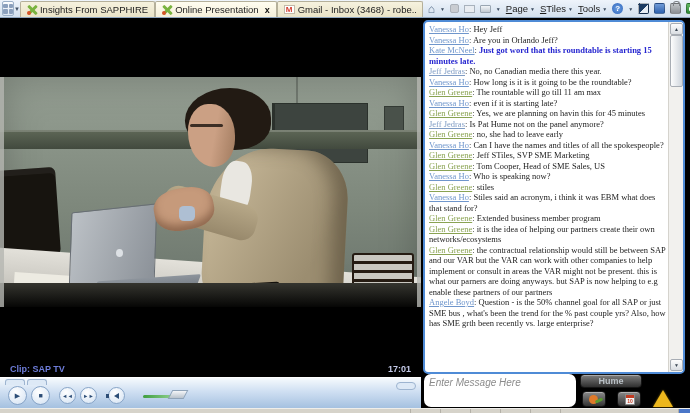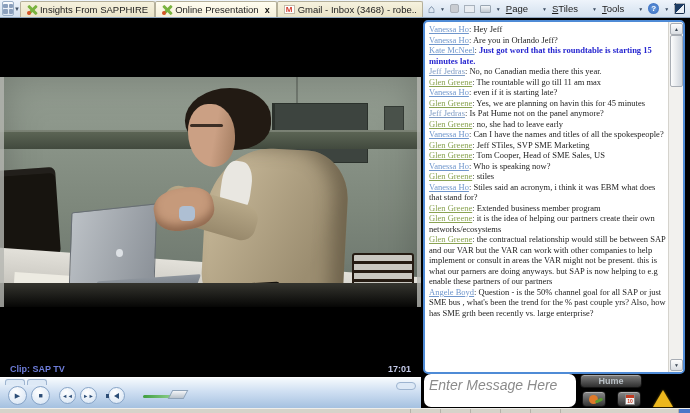--- a/index.html
+++ b/index.html
@@ -30,21 +30,21 @@
   .sapphire-icon b { position:absolute; left:0; top:6px; width:4px; height:4px; background:#d8542a; border-radius:50%; }
   .gmail-icon { width:11px; height:9px; background:#fff; border:1px solid #c2b9a8; flex:none;
     display:flex; align-items:center; justify-content:center;
     color:#d23b2d; font-weight:bold; font-size:8px; line-height:1; }
   .cmdbar { margin-left:auto; display:flex; align-items:center; gap:5px; padding:0 5px; }
   .ddown { font-size:5px; color:#3a4a5e; }
   .home-icon { font-size:12px; line-height:10px; color:#5b718c; }
   .feed-icon { width:9px; height:9px; background:#c9ccd1; border-radius:2px; border:1px solid #aab0b8; }
   .mail-icon { width:11px; height:8px; background:#e9edf2; border:1px solid #a8b2bd; }
   .print-icon { width:11px; height:8px; background:linear-gradient(#f2f5f8,#c2cad2); border:1px solid #9aa6b2; border-radius:1px; }
-  .menu-item { display:flex; align-items:center; gap:14px; font-size:9.5px; color:#1c1c1c; }
+  .menu-item { display:flex; align-items:center; gap:2px; font-size:9.5px; color:#1c1c1c; }
   .menu-label { display:inline-block; }
   .menu-label::first-letter { text-decoration:underline; }
   .help-icon { width:11px; height:11px; border-radius:50%; background:radial-gradient(#6fa0e0,#2c64bc);
     color:#fff; font-size:8px; font-weight:bold; display:flex; align-items:center; justify-content:center; }
   .addon { width:11px; height:11px; border-radius:2px; border:1px solid rgba(0,0,0,.25); }
   .addon.split { background:linear-gradient(135deg,#1d3c63 50%,#e9eef4 50%); }
   .addon.blue { background:linear-gradient(#6f9bd8,#2f62ae); }
   .addon.lock { background:linear-gradient(#bfc3c7,#8d9196); position:relative; }
   .addon.lock::before { content:""; position:absolute; left:2px; top:-3px; width:5px; height:4px;
     border:1.5px solid #7d8186; border-bottom:none; border-radius:3px 3px 0 0; }
@@ -140,21 +140,21 @@
     border-left:1px solid #d5d3cd; }
   .sb-btn { position:absolute; left:1px; width:13px; height:12px;
     background:linear-gradient(#fdfdfd,#d9dde2); border:1px solid #a8adb4; border-radius:2px;
     font-size:5px; color:#3c4754; display:flex; align-items:center; justify-content:center; }
   .sb-btn.up { top:1px; } .sb-btn.down { bottom:1px; }
   .sb-thumb { position:absolute; left:1px; top:13px; width:13px; height:52px;
     background:linear-gradient(90deg,#fdfdfd,#cfd5dc); border:1px solid #a8adb4; border-radius:2px; }
 
   .chat-input-row { position:absolute; left:0; top:356px; width:269px; height:34px; }
   .chat-input { position:absolute; left:3px; top:0; width:152px; height:33px; border:none; resize:none;
-    border-radius:7px; background:#fff; font-family:"Liberation Sans",sans-serif; font-size:14px;
+    border-radius:7px; background:#fff; font-family:"Liberation Sans",sans-serif; font-size:10px;
     padding:3px 5px; outline:none; color:#222; }
   .chat-input::placeholder { color:#8b8b8b; font-style:italic; }
   .send-btn { position:absolute; left:159px; top:0; width:62px; height:14px; border-radius:4px;
     background:linear-gradient(#7e7e7e,#2f2f2f); border:1px solid #141414; color:#b9c0c6;
     font-size:9px; font-weight:bold; line-height:11px; box-shadow:inset 0 1px 0 rgba(255,255,255,.35); }
   .mini-btn { position:absolute; top:17px; width:24px; height:16px; border-radius:4px;
     background:linear-gradient(#8a8a8a,#333); border:1px solid #141414;
     box-shadow:inset 0 1px 0 rgba(255,255,255,.35); }
   .mini-btn.emoticon { left:161px; } .mini-btn.calendar { left:196px; }
   .flower { position:absolute; left:6px; top:3px; width:9px; height:9px; background:#e07a2a; border-radius:50%; }
@@ -294,20 +294,21 @@
       </div>
     </div>
 
     <div class="chat-panel">
       <div class="chat-log-wrap">
         <div class="chat-log">
             <div class="msg"><span class="sender" style="color: rgb(111, 150, 204);">Vanessa Ho</span>:<span class="body"> Hey Jeff</span></div>
             <div class="msg"><span class="sender" style="color: rgb(111, 150, 204);">Vanessa Ho</span>:<span class="body"> Are you in Orlando Jeff?</span></div>
             <div class="msg em"><span class="sender" style="color: rgb(111, 150, 204);">Kate McNeel</span>:<span class="body"> Just got word that this roundtable is starting 15 minutes late.</span></div>
             <div class="msg"><span class="sender" style="color: rgb(127, 156, 196);">Jeff Jedras</span>:<span class="body"> No, no Canadian media there this year.</span></div>
+            <div class="msg"><span class="sender" style="color: rgb(111, 150, 204);">Vanessa Ho</span>:<span class="body"> How long is it is it going to be the roundtable?</span></div>
             <div class="msg"><span class="sender" style="color: rgb(138, 163, 82);">Glen Greene</span>:<span class="body"> The rountable will go till 11 am max</span></div>
             <div class="msg"><span class="sender" style="color: rgb(111, 150, 204);">Vanessa Ho</span>:<span class="body"> even if it is starting late?</span></div>
             <div class="msg"><span class="sender" style="color: rgb(138, 163, 82);">Glen Greene</span>:<span class="body"> Yes, we are planning on havin this for 45 minutes</span></div>
             <div class="msg"><span class="sender" style="color: rgb(127, 156, 196);">Jeff Jedras</span>:<span class="body"> Is Pat Hume not on the panel anymore?</span></div>
             <div class="msg"><span class="sender" style="color: rgb(138, 163, 82);">Glen Greene</span>:<span class="body"> no, she had to leave early</span></div>
             <div class="msg"><span class="sender" style="color: rgb(111, 150, 204);">Vanessa Ho</span>:<span class="body"> Can I have the names and titles of all the spokespeople?</span></div>
             <div class="msg"><span class="sender" style="color: rgb(138, 163, 82);">Glen Greene</span>:<span class="body"> Jeff STiles, SVP SME Marketing</span></div>
             <div class="msg"><span class="sender" style="color: rgb(138, 163, 82);">Glen Greene</span>:<span class="body"> Tom Cooper, Head of SME Sales, US</span></div>
             <div class="msg"><span class="sender" style="color: rgb(111, 150, 204);">Vanessa Ho</span>:<span class="body"> Who is speaking now?</span></div>
             <div class="msg"><span class="sender" style="color: rgb(138, 163, 82);">Glen Greene</span>:<span class="body"> stiles</span></div>

